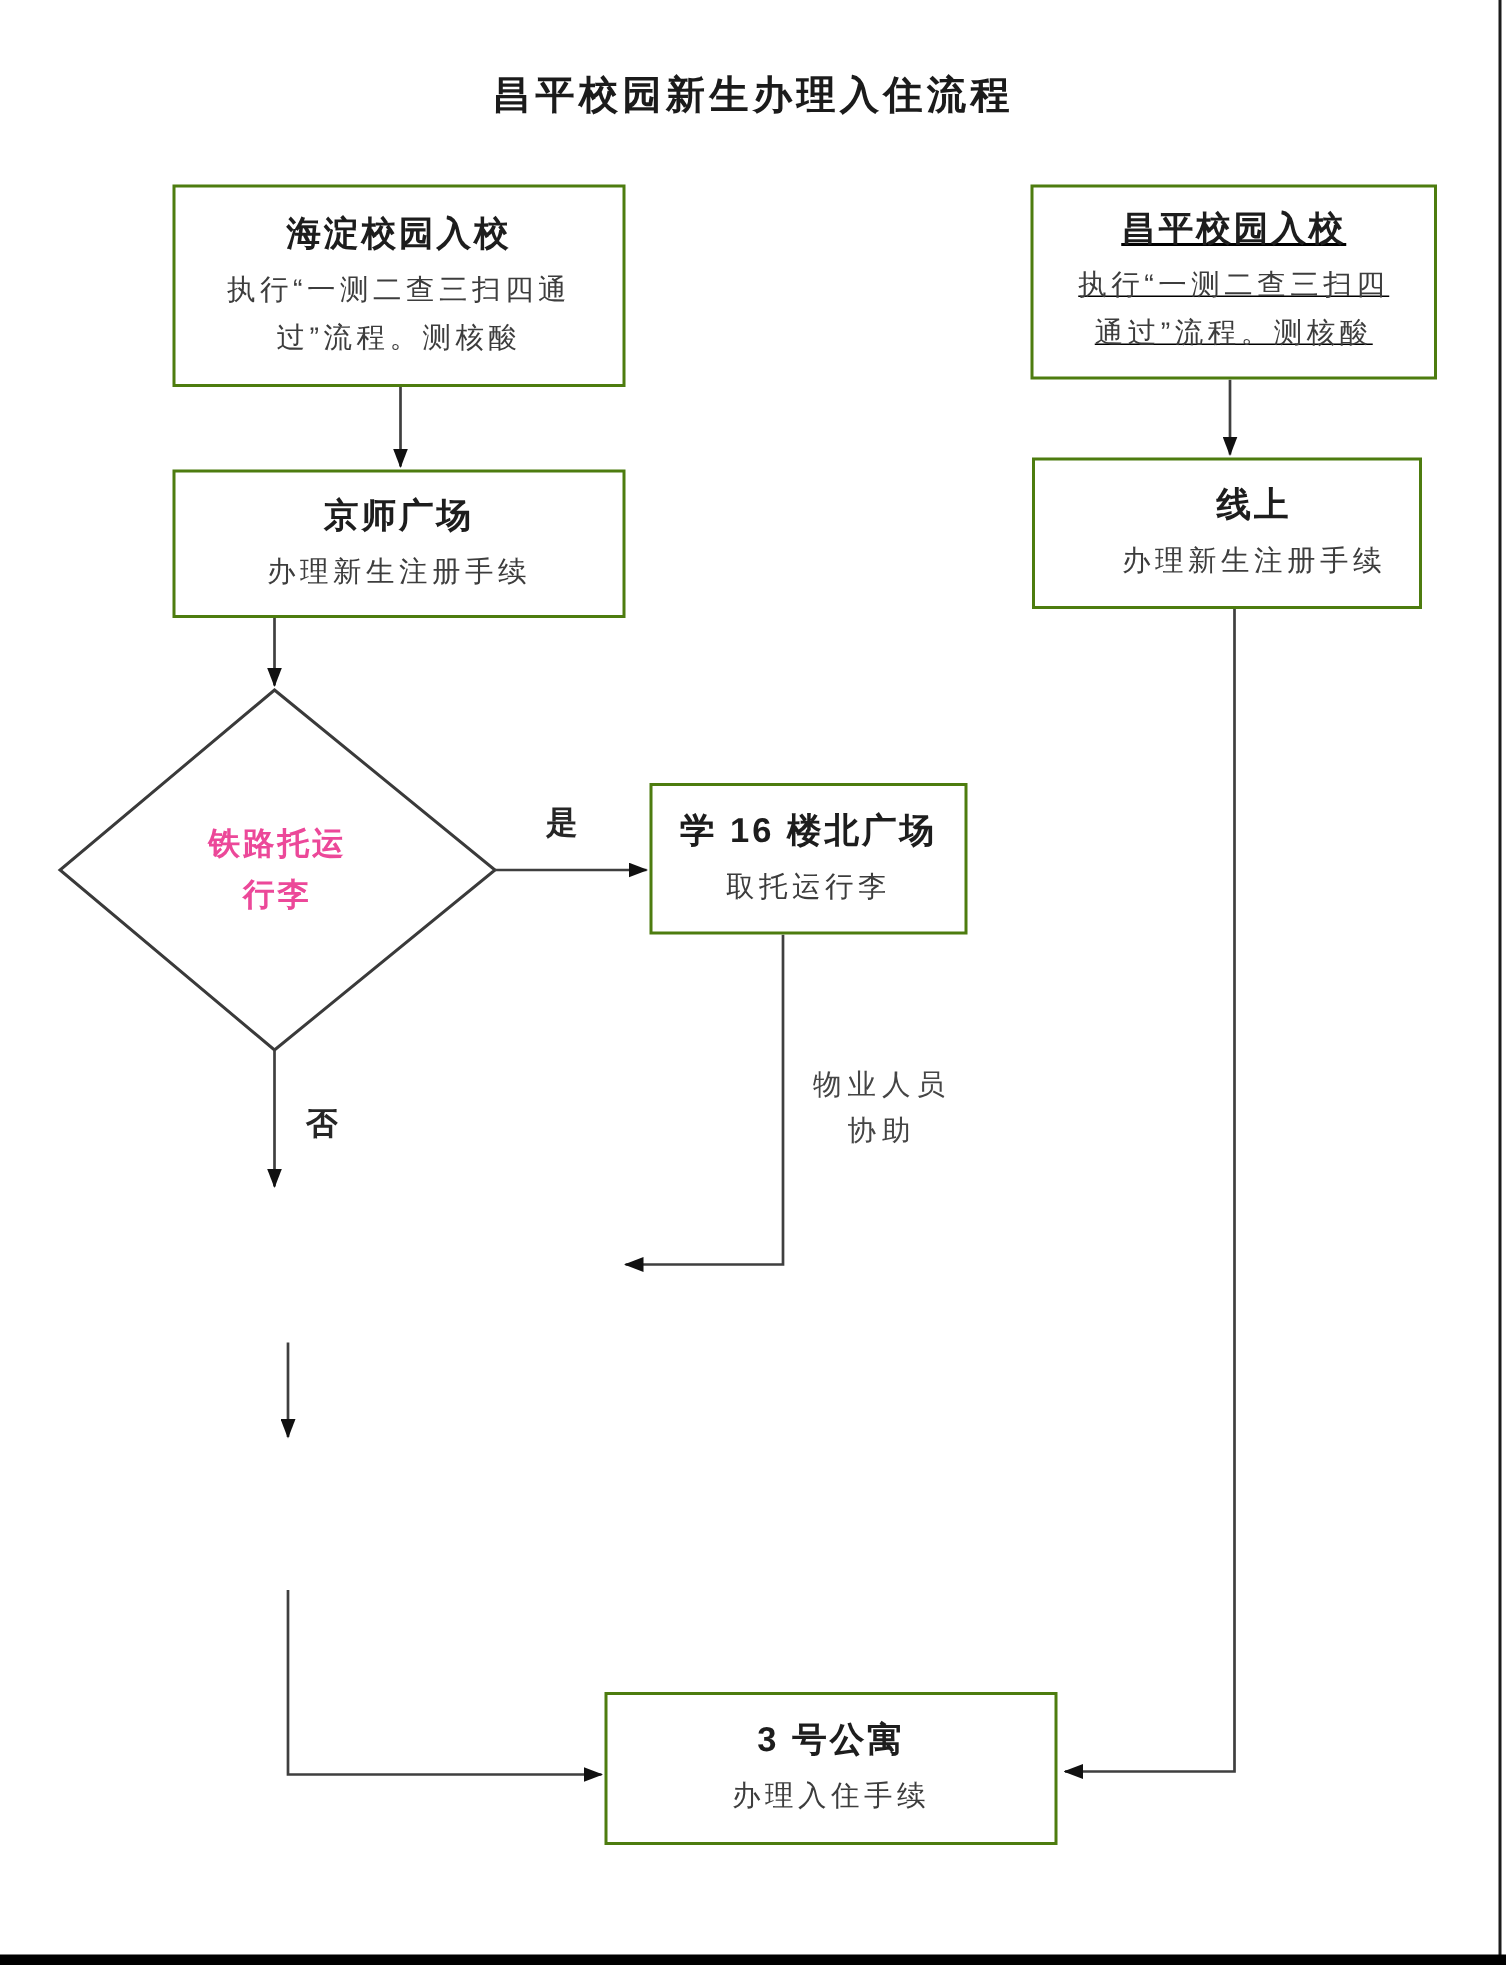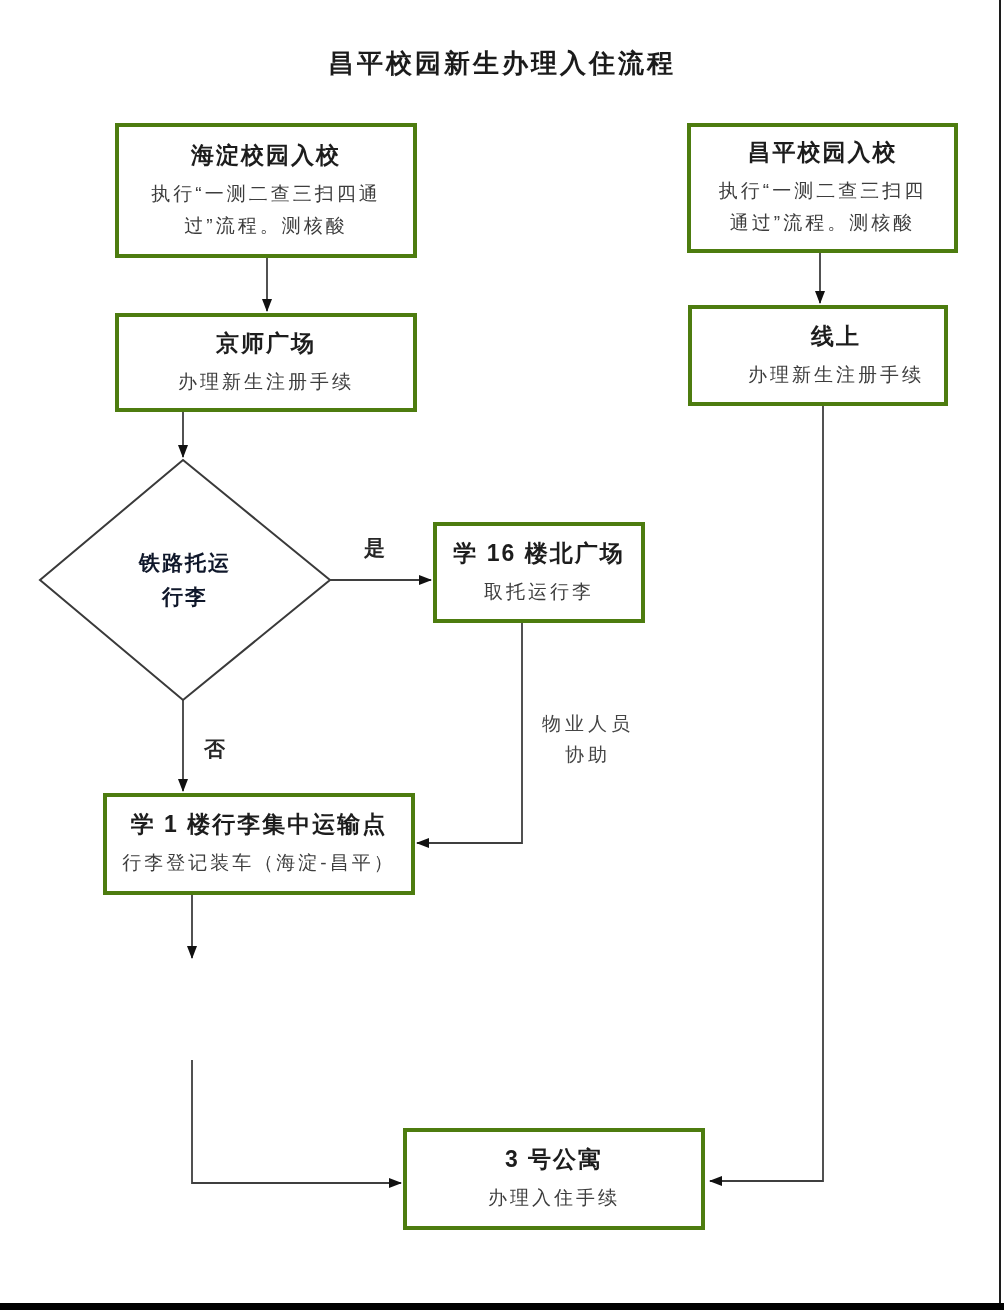--- a/index.html
+++ b/index.html
@@ -17,21 +17,21 @@
     text-align: center;
     font-size: 26px;
     font-weight: bold;
     letter-spacing: 3px;
     color: #1b1b1b;
   }
   svg.wires { position: absolute; left: 0; top: 0; pointer-events: none; }
   .node {
     position: absolute;
     background: #ffffff;
-    border: 4px solid #4d7c0f;
+    border: 2px solid #4d7c0f;
     box-sizing: border-box;
     display: flex;
     flex-direction: column;
     align-items: center;
     justify-content: center;
     text-align: center;
   }
   .node .t {
     font-size: 23px;
     font-weight: bold;
@@ -46,21 +46,21 @@
     line-height: 32px;
     margin-top: 8px;
   }
   .diamond-text {
     position: absolute;
     left: 85px; top: 546px; width: 200px;
     text-align: center;
     font-size: 21px;
     font-weight: 600;
     letter-spacing: 2px;
-    color: #0f172a;
+    color: #ec4899;
     line-height: 34px;
   }
   .edge-label {
     position: absolute;
     font-size: 21px;
     font-weight: bold;
     letter-spacing: 1px;
     color: #262626;
     text-align: center;
   }
@@ -120,21 +120,21 @@
   </svg>
 
   <div class="node" style="left:115px; top:123px; width:302px; height:135px;">
     <div class="t">海淀校园入校</div>
     <div class="b">
       <div>执行“一测二查三扫四通</div>
       <div>过”流程。测核酸</div>
     </div>
   </div>
 
-  <div class="node" style="left:687px; top:123px; width:271px; height:130px;">
+  <div class="node" style="left:687px; top:123px; width:271px; height:130px;text-decoration:underline;">
     <div class="t">昌平校园入校</div>
     <div class="b">
       <div>执行“一测二查三扫四</div>
       <div>通过”流程。测核酸</div>
     </div>
   </div>
 
   <div class="node" style="left:115px; top:313px; width:302px; height:99px;">
     <div class="t">京师广场</div>
     <div class="b">办理新生注册手续</div>
@@ -148,24 +148,20 @@
   <div class="diamond-text">
     <div>铁路托运</div>
     <div>行李</div>
   </div>
 
   <div class="node" style="left:433px; top:522px; width:212px; height:101px;">
     <div class="t">学 16 楼北广场</div>
     <div class="b">取托运行李</div>
   </div>
 
-  <div class="node" style="left:103px; top:793px; width:312px; height:102px;">
-    <div class="t">学 1 楼行李集中运输点</div>
-    <div class="b">行李登记装车（海淀-昌平）</div>
-  </div>
 
 
   <div class="node" style="left:403px; top:1128px; width:302px; height:102px;">
     <div class="t">3 号公寓</div>
     <div class="b">办理入住手续</div>
   </div>
 
   <div class="edge-label" style="left:352px; top:534px; width:46px;">是</div>
   <div class="edge-label" style="left:192px; top:735px; width:46px;">否</div>
   <div class="edge-label soft" style="left:523px; top:708px; width:130px;font-family:Liberation Serif, serif;">

